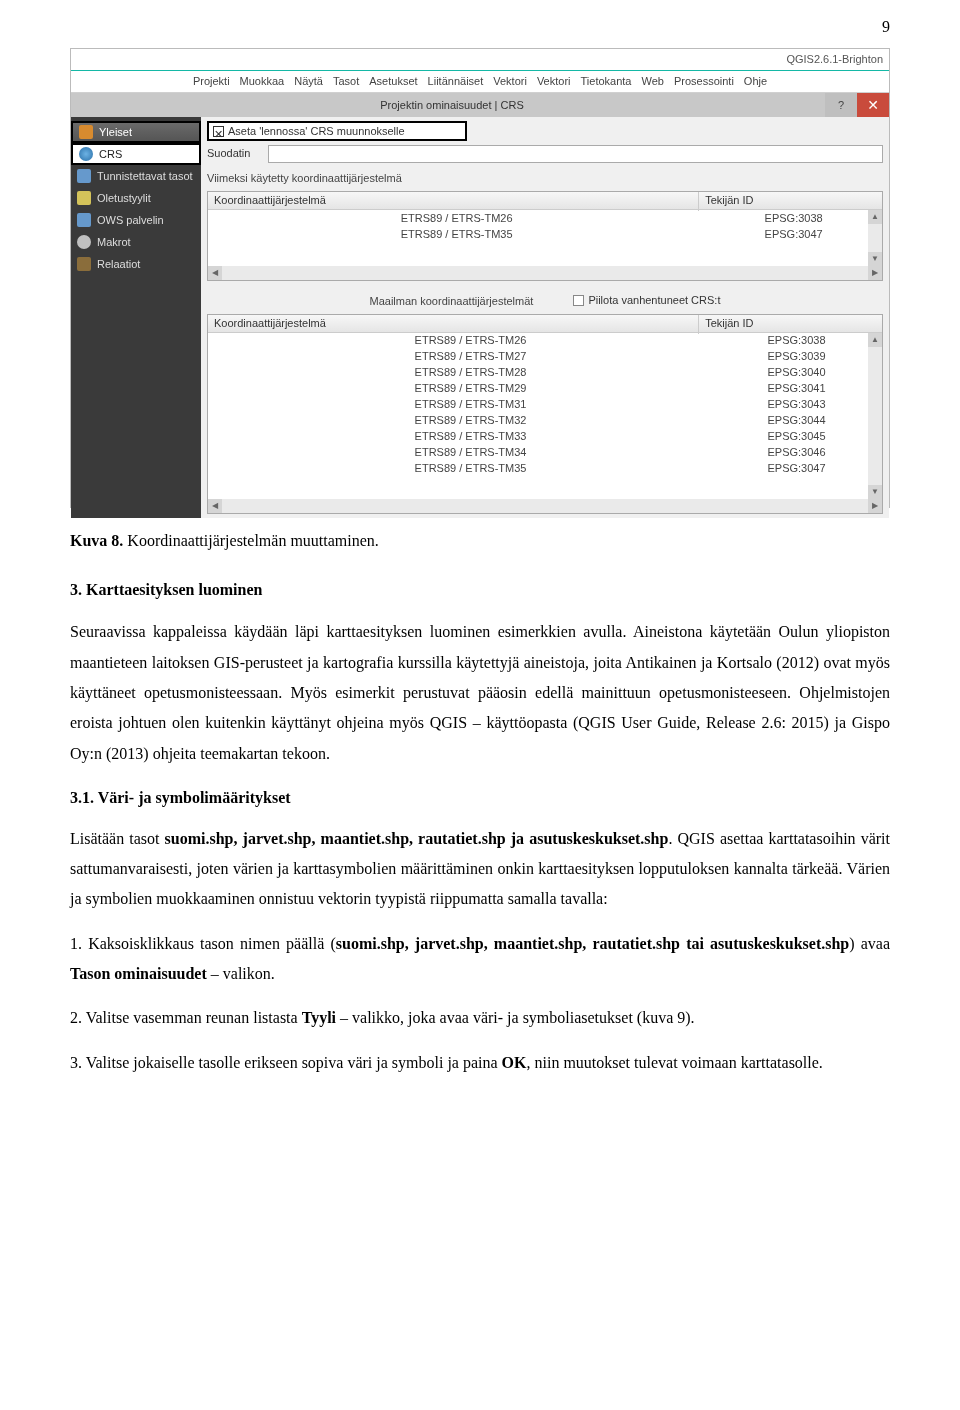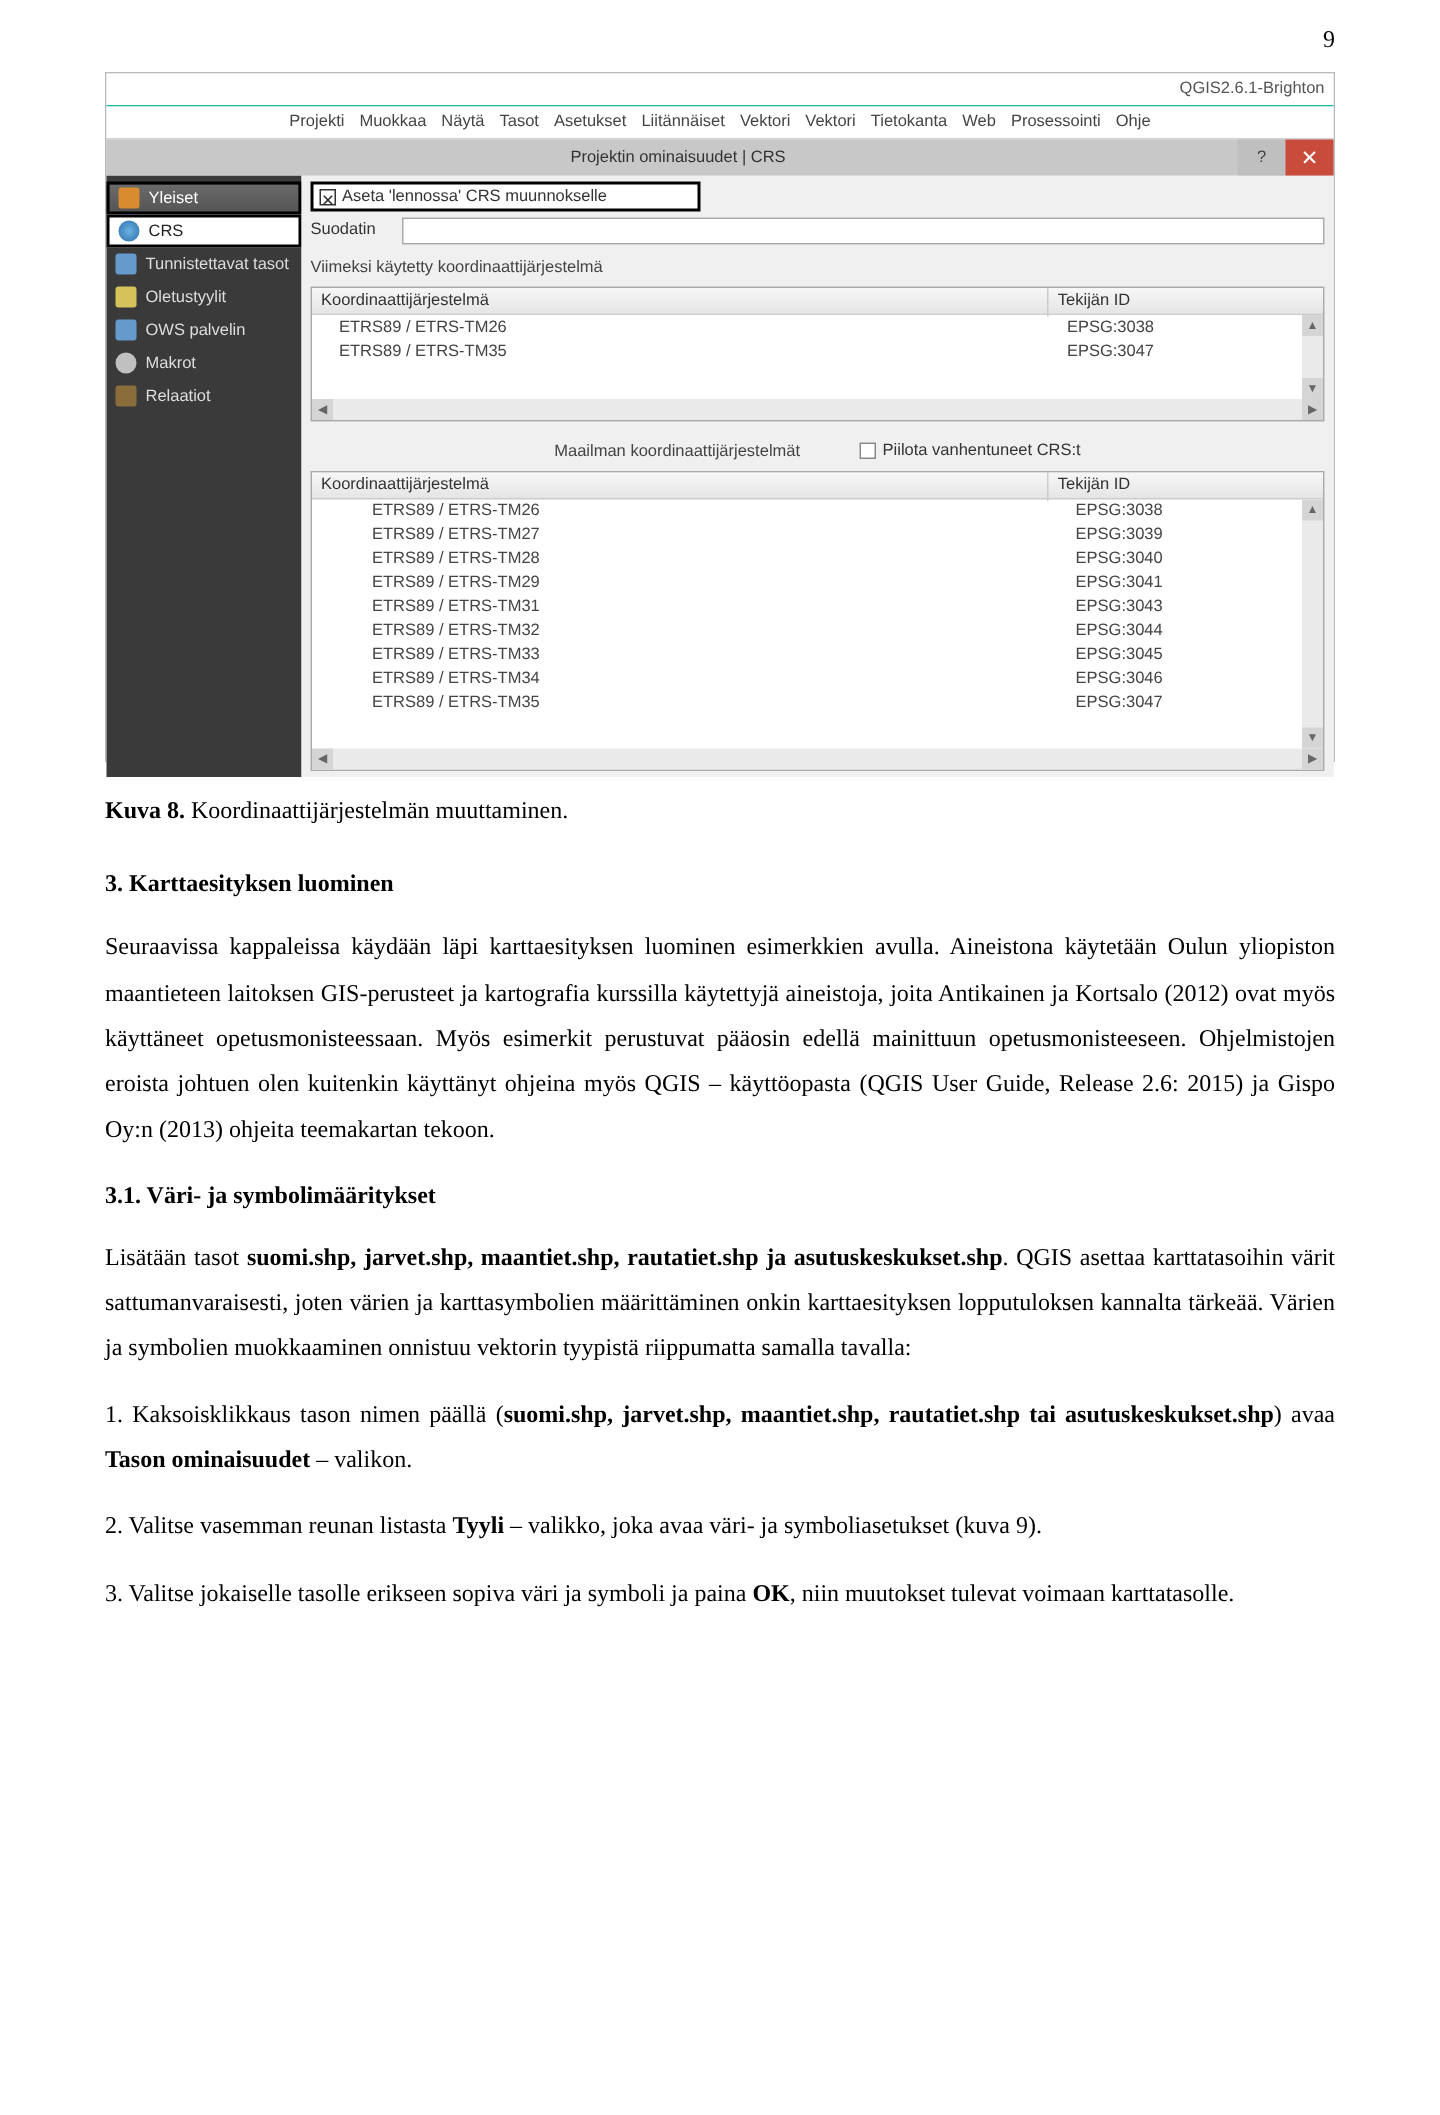--- a/index.html
+++ b/index.html
@@ -132,21 +132,21 @@
   .crs-table.tall { height: 200px; }
   .crs-head {
     display:flex;
     background:linear-gradient(#f7f7f7,#e5e5e5);
     border-bottom:1px solid #ccc;
     height:18px;
     align-items:center;
   }
   .crs-head .col1 { flex: 2.8; padding:0 6px; border-right:1px solid #ccc; }
   .crs-head .col2 { flex: 1; padding:0 6px; }
-  .crs-row { display:flex; height:16px; align-items:center; color:#444; }
+  .crs-row { display:flex; height:16px; align-items:center; color:#444;text-align:center; }
   .crs-row .col1 { flex:2.8; padding:0 18px; }
   .crs-row .col2 { flex:1; padding:0 6px; }
   .crs-scroll { position:relative; flex:1; overflow:hidden; }
   .scrollbar-v {
     position:absolute; right:0; top:0; width:14px; height:100%;
     background:#eaeaea; display:flex; flex-direction:column;
   }
   .sb-arrow { height:14px; background:#d5d5d5; display:flex; align-items:center; justify-content:center; font-size:8px; color:#666; }
   .sb-track { flex:1; }
   .row-between { display:flex; justify-content:center; align-items:center; }

